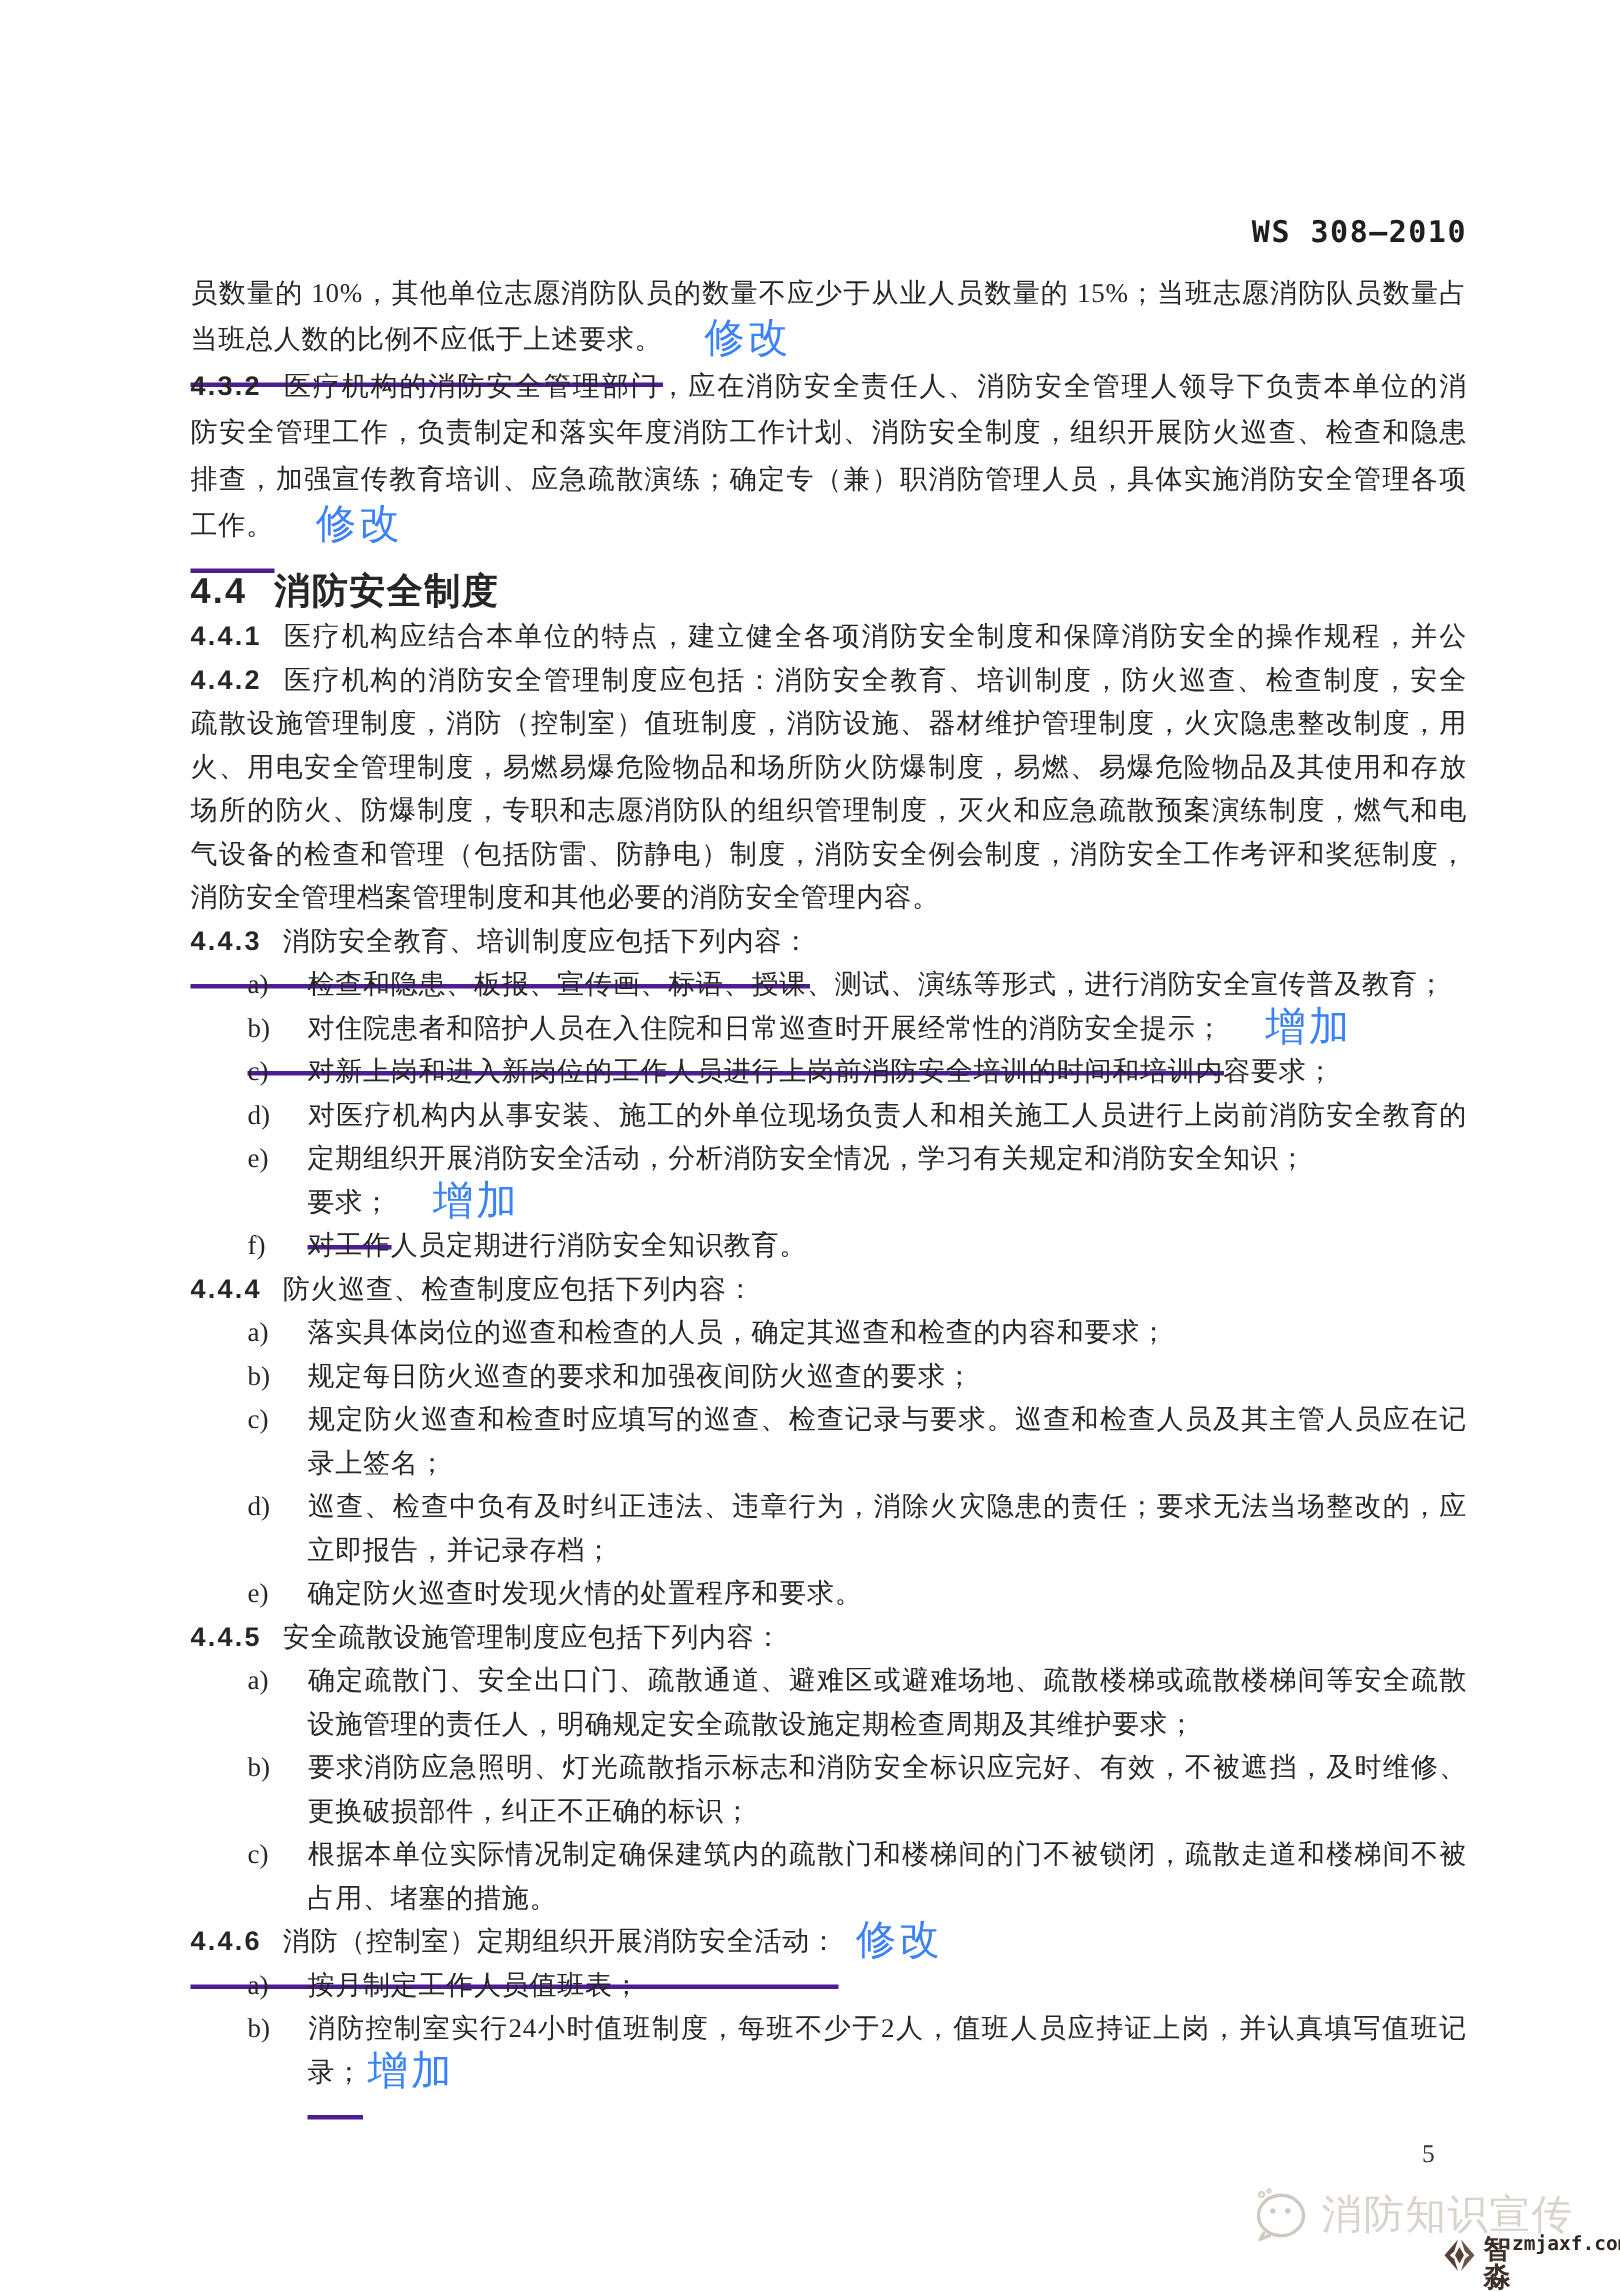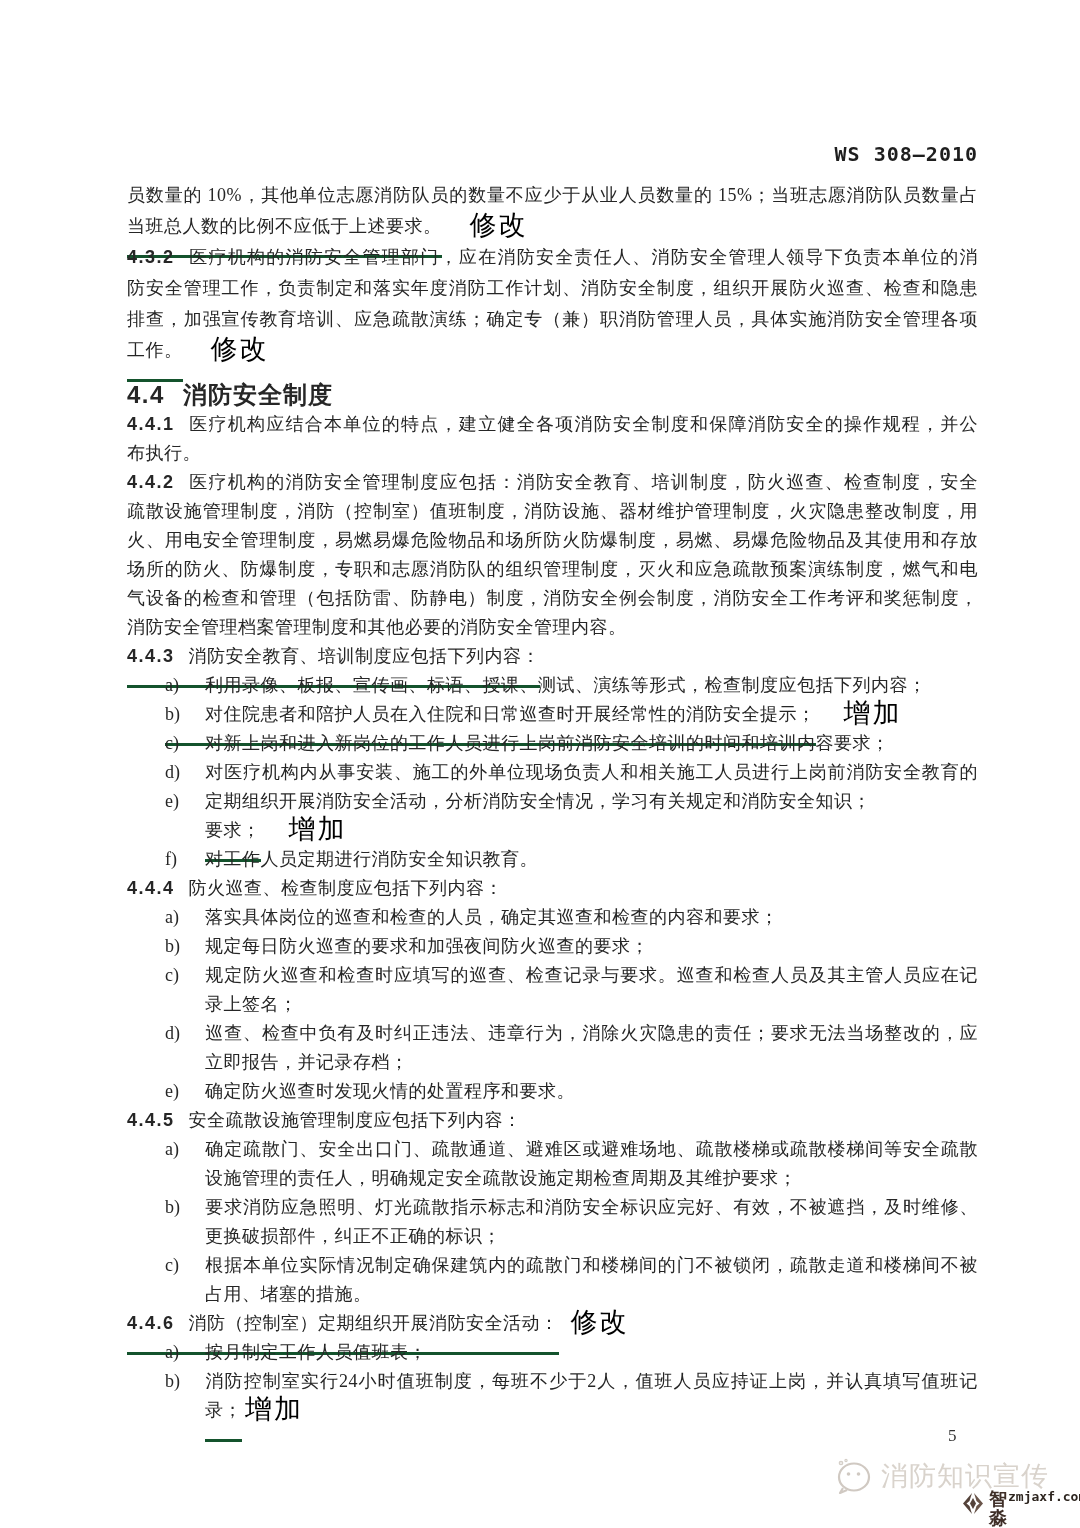--- a/index.html
+++ b/index.html
@@ -32,23 +32,23 @@
     height:30px;line-height:30px;margin-top:14px;
     font-weight:700;font-size:24px;letter-spacing:1px;
     font-family:"Liberation Sans","DejaVu Sans",sans-serif;
   }
   .num{
     font-family:"Liberation Sans","DejaVu Sans",sans-serif;
     font-weight:600;margin-right:14px;letter-spacing:1.5px;
   }
   .h2 .num{margin-right:18px;}
   .mk{display:inline-block;width:40px;letter-spacing:0;}
-  .u{border-bottom:3px solid #14532d;padding-bottom:19px;}
+  .u{border-bottom:3px solid #4c1d95;padding-bottom:19px;}
   .note{
-    color:#000000;font-size:27px;margin-left:28px;
+    color:#3b82f6;font-size:27px;margin-left:28px;
     font-family:"Liberation Serif","DejaVu Serif",serif;
     letter-spacing:2px;vertical-align:-2px;line-height:1;
   }
   .note.g-sm{margin-left:12px;}
   .note.g-xs{margin-left:3px;}
   .page-number{
     position:absolute;left:948px;top:1426px;font-size:17px;color:#333;
   }
   .watermark{
     position:absolute;left:833px;top:1456px;height:40px;
@@ -77,29 +77,28 @@
 
 <div id="doc-body">
     <div class="line j tall"><span class="u"><span>员数量的 10%，其他单位志愿消防队员的数量不应少于从业人员数量的 15%；当班志愿消防队员数量占</span></span></div>
     <div class="line tall"><span class="u"><span>当班总人数的比例不应低于上述要求。</span></span><span class="note">修改</span></div>
     <div class="line j tall"><span class="u"><span class="num">4.3.2</span><span>医疗机构的消防安全管理部门，应在消防安全责任人、消防安全管理人领导下负责本单位的消</span></span></div>
     <div class="line j tall"><span class="u"><span>防安全管理工作，负责制定和落实年度消防工作计划、消防安全制度，组织开展防火巡查、检查和隐患</span></span></div>
     <div class="line j tall"><span class="u"><span>排查，加强宣传教育培训、应急疏散演练；确定专（兼）职消防管理人员，具体实施消防安全管理各项</span></span></div>
     <div class="line tall"><span class="u"><span>工作。</span></span><span class="note">修改</span></div>
     <div class="line h2"><span class="num">4.4</span><span>消防安全制度</span></div>
     <div class="line j"><span class="num">4.4.1</span><span>医疗机构应结合本单位的特点，建立健全各项消防安全制度和保障消防安全的操作规程，并公</span></div>
-    <div class="line"><span>布执行。</span></div>
     <div class="line j"><span class="num">4.4.2</span><span>医疗机构的消防安全管理制度应包括：消防安全教育、培训制度，防火巡查、检查制度，安全</span></div>
     <div class="line j"><span>疏散设施管理制度，消防（控制室）值班制度，消防设施、器材维护管理制度，火灾隐患整改制度，用</span></div>
     <div class="line j"><span>火、用电安全管理制度，易燃易爆危险物品和场所防火防爆制度，易燃、易爆危险物品及其使用和存放</span></div>
     <div class="line j"><span>场所的防火、防爆制度，专职和志愿消防队的组织管理制度，灭火和应急疏散预案演练制度，燃气和电</span></div>
     <div class="line j"><span>气设备的检查和管理（包括防雷、防静电）制度，消防安全例会制度，消防安全工作考评和奖惩制度，</span></div>
     <div class="line"><span>消防安全管理档案管理制度和其他必要的消防安全管理内容。</span></div>
     <div class="line"><span class="u"><span class="num">4.4.3</span><span>消防安全教育、培训制度应包括下列内容：</span></span></div>
-    <div class="line li"><span class="mk">a)</span><span>利用录像、板报、宣传画、标语、授课、测试、演练等形式，检查制度应包括下列内容；</span></div>
+    <div class="line li"><span class="mk">a)</span><span>检查和隐患、板报、宣传画、标语、授课、测试、演练等形式，进行消防安全宣传普及教育；</span></div>
     <div class="line li"><span class="u"><span class="mk">b)</span><span>对住院患者和陪护人员在入住院和日常巡查时开展经常性的消防安全提示；</span></span><span class="note">增加</span></div>
     <div class="line li"><span class="mk">c)</span><span>对新上岗和进入新岗位的工作人员进行上岗前消防安全培训的时间和培训内容要求；</span></div>
     <div class="line j li"><span class="u"><span class="mk">d)</span><span>对医疗机构内从事安装、施工的外单位现场负责人和相关施工人员进行上岗前消防安全教育的</span></span></div>
     <div class="line li"><span class="mk">e)</span><span>定期组织开展消防安全活动，分析消防安全情况，学习有关规定和消防安全知识；</span></div>
     <div class="line ind"><span class="u"><span>要求；</span></span><span class="note">增加</span></div>
     <div class="line li"><span class="mk">f)</span><span>对工作人员定期进行消防安全知识教育。</span></div>
     <div class="line"><span class="num">4.4.4</span><span>防火巡查、检查制度应包括下列内容：</span></div>
     <div class="line li"><span class="mk">a)</span><span>落实具体岗位的巡查和检查的人员，确定其巡查和检查的内容和要求；</span></div>
     <div class="line li"><span class="mk">b)</span><span>规定每日防火巡查的要求和加强夜间防火巡查的要求；</span></div>
     <div class="line j li"><span class="mk">c)</span><span>规定防火巡查和检查时应填写的巡查、检查记录与要求。巡查和检查人员及其主管人员应在记</span></div>

